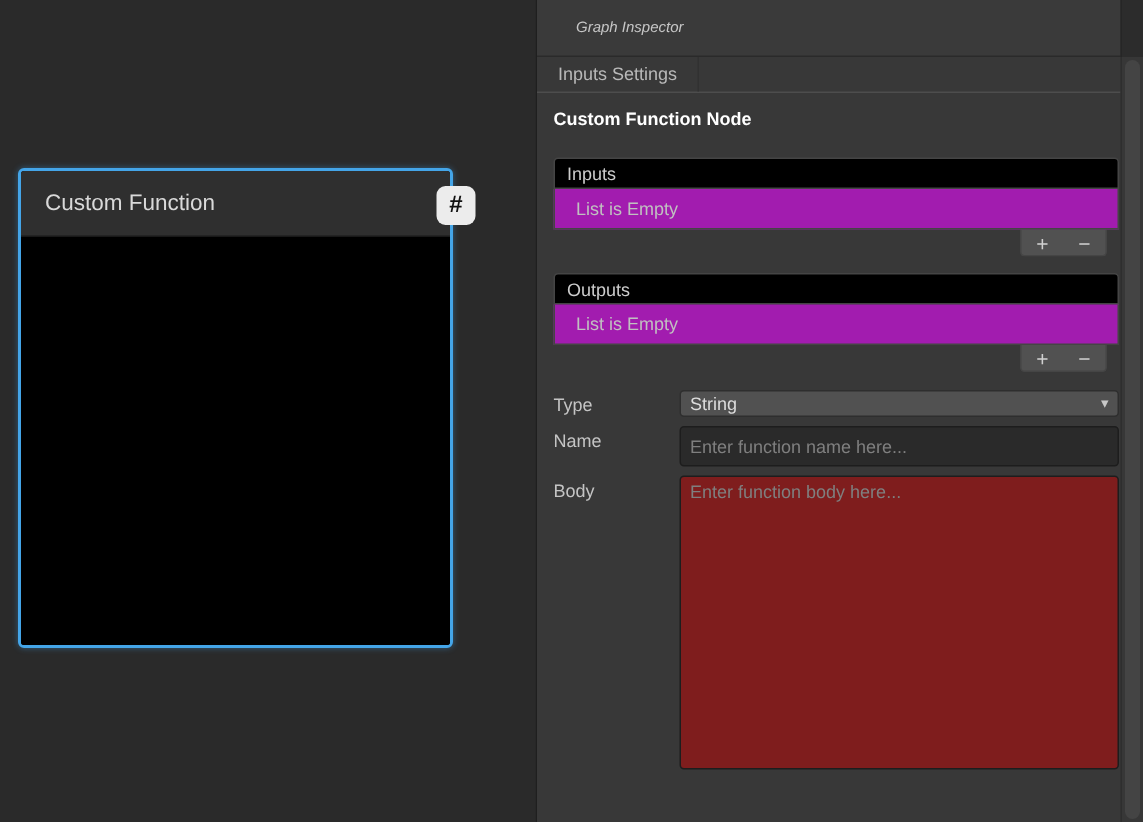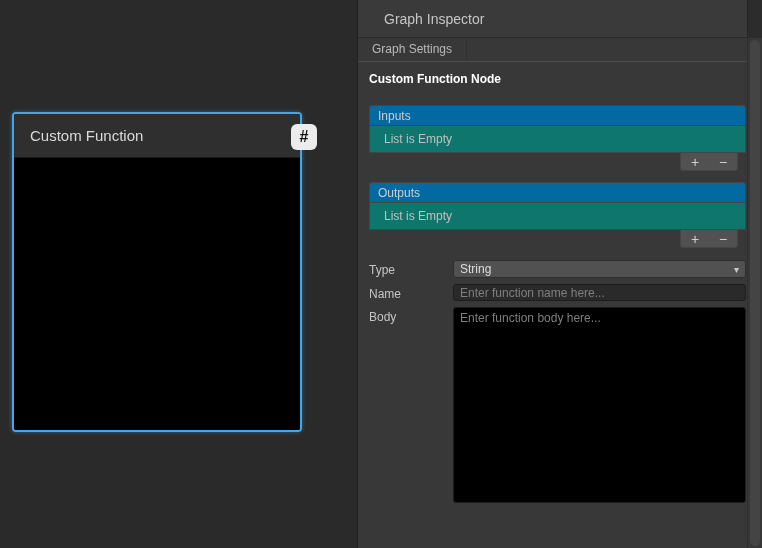--- a/index.html
+++ b/index.html
@@ -43,21 +43,21 @@
   
   .inspector {
     position: absolute; left: 357px; top: 0; width: 405px; height: 548px;
     background: #383838; border-left: 1px solid #1f1f1f;
   }
   .inspector-header {
     height: 38px; background: #3a3a3a;
     border-bottom: 1px solid #2a2a2a;
     display: flex; align-items: center; padding-left: 26px;
   }
-  .inspector-title { color: #c6c6c6; font-size: 14px; }
+  .inspector-title { color: #c6c6c6; font-size: 10px; font-style: italic; }
 
   .tabbar {
     height: 24px; display: flex; align-items: stretch;
     border-bottom: 1px solid #4d4d4d;
   }
   .tab {
     padding: 0 14px; font-size: 12px; line-height: 23px;
     color: #b9b9b9; position: relative; border-right: 1px solid #313131;
   }
   .tab.active { color: #d6d6d6; }
@@ -67,26 +67,26 @@
   }
 
   .content { padding: 10px 16px 0 11px; }
 
   .section-title { font-size: 12px; font-weight: bold; color: #ffffff; margin-bottom: 19px; }
 
   
   .rlist { width: 100%; }
   .rlist + .rlist { margin-top: 11px; }
   .rlist-header {
-    height: 21px; line-height: 20px; background: #0369a1;
+    height: 21px; line-height: 20px; background: #000000;
     border: 1px solid #454545; border-radius: 3px 3px 0 0;
     padding: 0 8px; font-size: 12px; color: #cdcdcd;
   }
   .rlist-body {
-    height: 27px; line-height: 26px; background: #0f766e;
+    height: 27px; line-height: 26px; background: #a21caf;
     border: 1px solid #454545; border-top: none;
     padding: 0 14px; font-size: 12px; color: #c0c0c0;
   }
   .rlist-footer {
     height: 18px; width: 58px; margin: 0 8px 0 auto;
     background: #515151; border: 1px solid #454545; border-top: none;
     border-radius: 0 0 3px 3px;
     display: flex; align-items: center; justify-content: space-around;
   }
   .rlist-btn { font-size: 14px; line-height: 14px; color: #d0d0d0; cursor: default; }
@@ -99,27 +99,27 @@
 
   .dropdown {
     flex: 1; height: 18px; background: #515151;
     border: 1px solid #2e2e2e; border-radius: 3px;
     display: flex; align-items: center; padding: 0 6px;
     font-size: 12px; color: #dcdcdc;
   }
   .dropdown .caret { margin-left: auto; font-size: 10px; color: #c8c8c8; }
 
   .text-input {
-    flex: 1; height: 17px; background: #2a2a2a;
+    flex: 1; height: 27px; background: #2a2a2a;
     border: 1px solid #1d1d1d; border-radius: 3px;
     color: #d0d0d0; font-size: 12px; padding: 0 6px;
     font-family: "Liberation Sans", sans-serif; outline: none;
   }
   .text-area {
-    flex: 1; height: 196px; background: #000000;
+    flex: 1; height: 196px; background: #7f1d1d;
     border: 1px solid #1d1d1d; border-radius: 3px;
     color: #d0d0d0; font-size: 12px; padding: 3px 6px;
     font-family: "Liberation Sans", sans-serif; outline: none; resize: none;
   }
   .text-input::placeholder, .text-area::placeholder { color: #7f7f7f; opacity: 1; }
 
   
   .scroll-corner {
     position: absolute; top: 0; right: 0; width: 15px; height: 38px;
     background: #2c2c2c; border-left: 1px solid #262626;
@@ -148,21 +148,21 @@
   <div class="node-badge">#</div>
 
   <div class="inspector">
 
     <div class="inspector-header">
       <span class="inspector-title">Graph Inspector</span>
     </div>
     <div class="scroll-corner"></div>
 
     <div class="tabbar">
-      <div class="tab">Graph Settings</div>
+      <div class="tab">Inputs Settings</div>
     </div>
 
     <div class="content">
 
       <div class="section-title">Custom Function Node</div>
 
       <div class="rlist">
         <div class="rlist-header">Inputs</div>
         <div class="rlist-body">List is Empty</div>
         <div class="rlist-footer">

